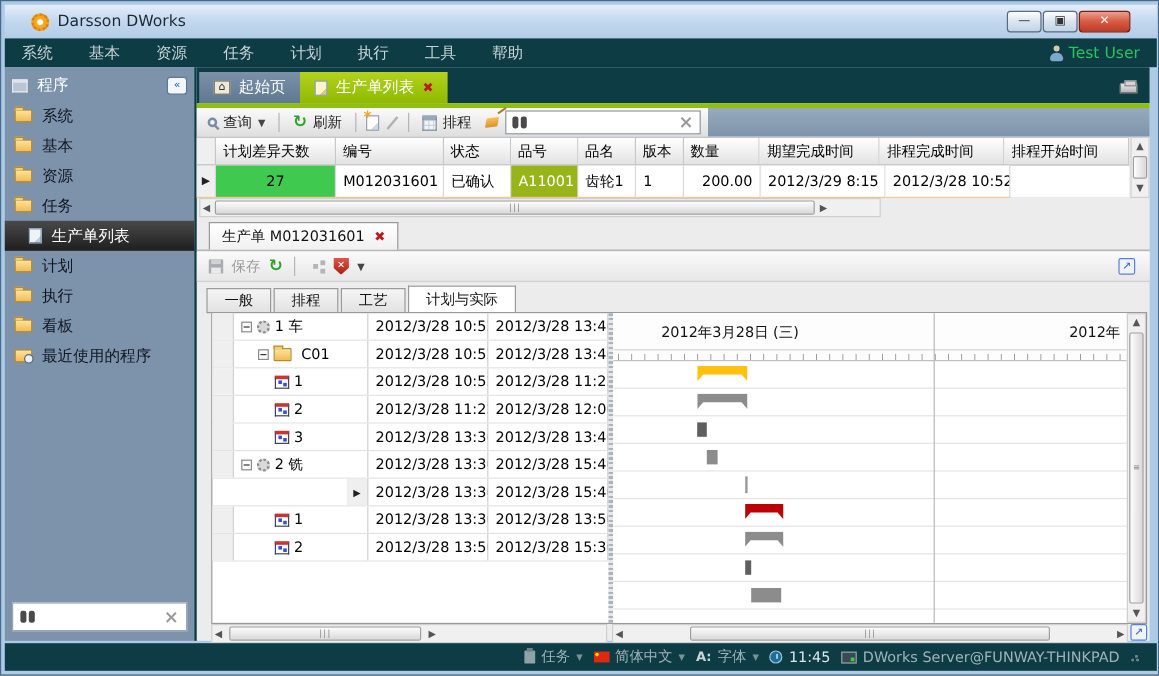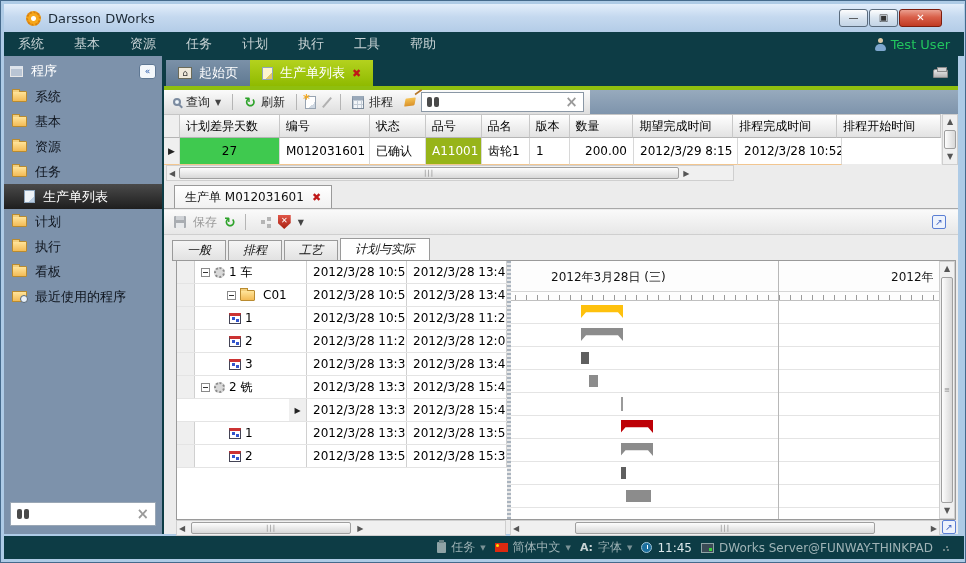--- a/index.html
+++ b/index.html
@@ -89,21 +89,21 @@
   .subtoolbar{position:absolute;left:0;top:154px;right:0;height:25px;background:linear-gradient(#fafafa,#e7e7e7);border-bottom:1px solid #cfcfcf;display:flex;align-items:center;padding-left:10px;gap:7px;}
   .floppy-icon{width:12px;height:12px;background:#a9adb2;border-radius:1px;position:relative;}
   .floppy-icon::before{content:'';position:absolute;left:2px;top:0;width:8px;height:4px;background:#cfd2d6;}
   .floppy-icon::after{content:'';position:absolute;left:2px;bottom:0;width:8px;height:5px;background:#e8eaec;}
   .dis{color:#9a9a9a;}
   .nodes-icon{width:4px;height:4px;background:#b5b5b5;box-shadow:6px -3px 0 #b5b5b5,6px 4px 0 #b5b5b5;margin:0 6px;}
   .shield-icon{width:13px;height:14px;background:linear-gradient(#e05648,#a81f10);clip-path:polygon(0 0,100% 0,100% 58%,50% 100%,0 58%);color:#fff;font-size:8px;font-weight:bold;text-align:center;line-height:11px;}
   .popout-icon{width:14px;height:14px;border:1px solid #5b7fd4;background:#eef3fc;color:#3b5fc0;font-size:9px;line-height:12px;text-align:center;border-radius:2px;}
   .subtoolbar .popout-icon{margin-left:auto;margin-right:12px;}
   .innertabs{position:absolute;left:0;top:182px;right:0;height:23px;display:flex;align-items:flex-end;padding-left:8px;gap:2px;}
-  .itab{height:21px;background:linear-gradient(#f5f5f5,#e2e2e2);border:1px solid #9a9a9a;padding:0 14px;font-size:12px;display:flex;align-items:center;color:#111;font-style:italic;}
+  .itab{height:21px;background:linear-gradient(#f5f5f5,#e2e2e2);border:1px solid #9a9a9a;padding:0 14px;font-size:12px;display:flex;align-items:center;color:#111;}
   .itab.active{height:23px;background:#fff;border-bottom:1px solid #fff;}
   
   .panel{position:absolute;left:12px;top:204px;right:2px;bottom:14px;background:#fff;border:1px solid #9a9a9a;display:flex;}
   .treegrid{width:330px;position:relative;flex-shrink:0;}
   .t-head{display:flex;height:40px;border-bottom:1px solid #c0c0c0;}
   .th-cell{background:linear-gradient(#fdfdfd,#ececec);border-right:1px solid #c8c8c8;font-size:13px;display:flex;align-items:center;padding:0 8px;}
   .t-row{display:flex;height:23px;border-bottom:1px solid #e4e4e4;justify-content:flex-end;}
   .t-cell{font-size:12px;display:flex;align-items:center;padding:0 6px;border-right:1px solid #d0d0d0;overflow:hidden;white-space:nowrap;}
   .t-obj.selgreen{background:#9cc41c;}
   .expander{width:9px;height:9px;border:1px solid #8a8a8a;background:#fff;position:relative;flex-shrink:0;margin-right:4px;}
@@ -345,21 +345,21 @@
               <div class="t-cell t-obj" style="width: 112px; padding-left: 6px;">
                 <span class="expander"></span>
                 <span class="gear-icon"></span>
                 <span>1 车</span>
               </div>
               <div class="t-cell" style="width: 100px;">2012/3/28 10:52</div>
               <div class="t-cell" style="width: 100px;">2012/3/28 13:40</div>
             </div>
             <div class="t-row">
               <div class="tmark" style="width: 18px;"></div>
-              <div class="t-cell t-obj" style="width: 112px; padding-left: 32px;">
+              <div class="t-cell t-obj" style="width: 112px; padding-left: 20px;">
                 <span class="expander"></span>
                 <span class="icon-folder sicon"></span>
                 <span>C01</span>
               </div>
               <div class="t-cell" style="width: 100px;">2012/3/28 10:52</div>
               <div class="t-cell" style="width: 100px;">2012/3/28 13:40</div>
             </div>
             <div class="t-row">
               <div class="tmark" style="width: 18px;"></div>
               <div class="t-cell t-obj" style="width: 112px; padding-left: 34px;">

